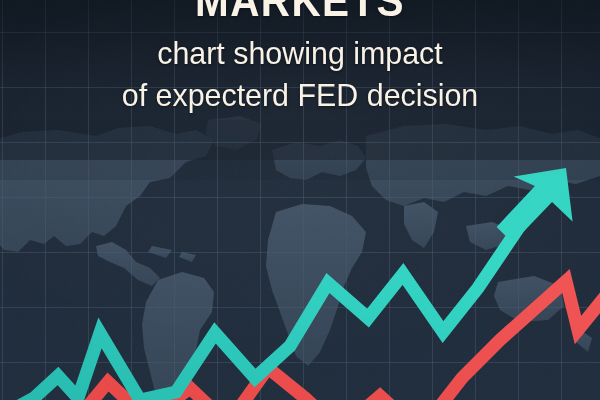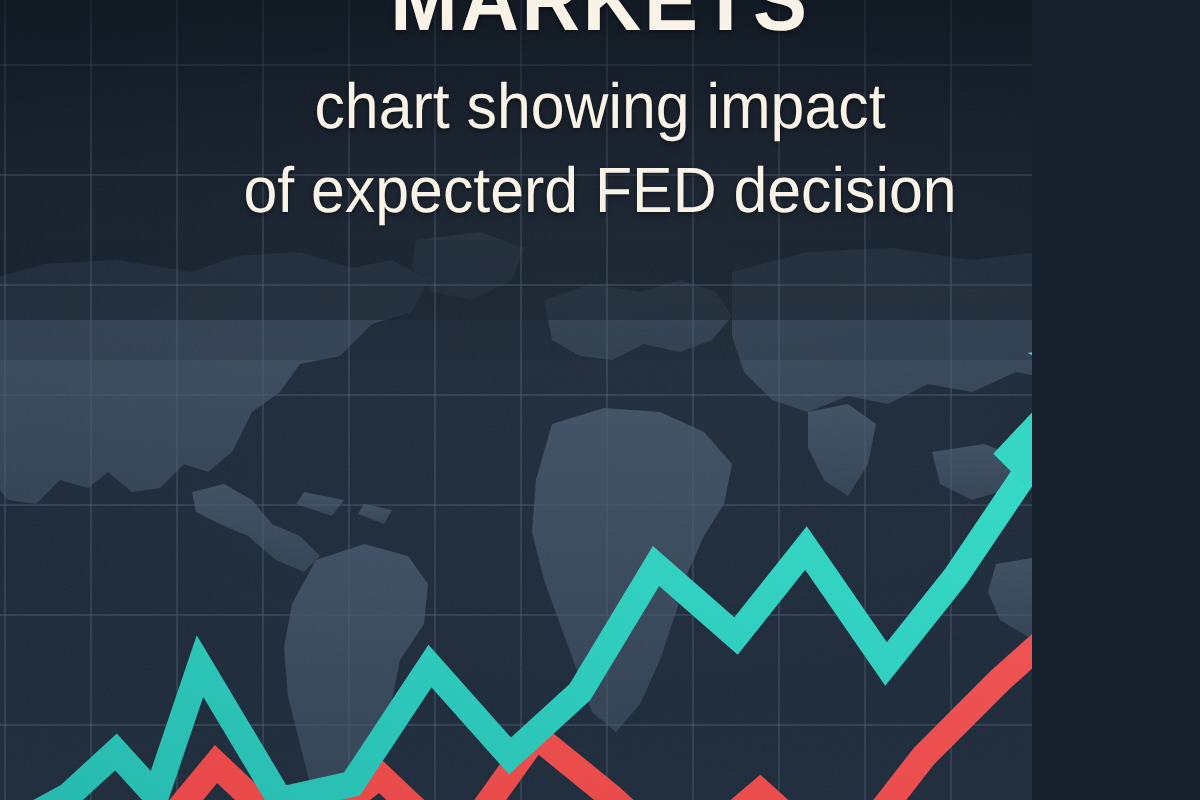--- a/index.html
+++ b/index.html
@@ -2,21 +2,21 @@
 <html><head>
 <meta charset="utf-8">
 <style>
   html, body {
     margin: 0;
     padding: 0;
     background: #16202c;
   }
   #stage {
     position: relative;
-    width: 516px;
+    width: 600px;
     height: 400px;
     overflow: hidden;
     background: #1b2838;
     font-family: "Liberation Sans", sans-serif;
   }
   .layer {
     position: absolute;
     inset: 0;
     width: 600px;
     height: 400px;

